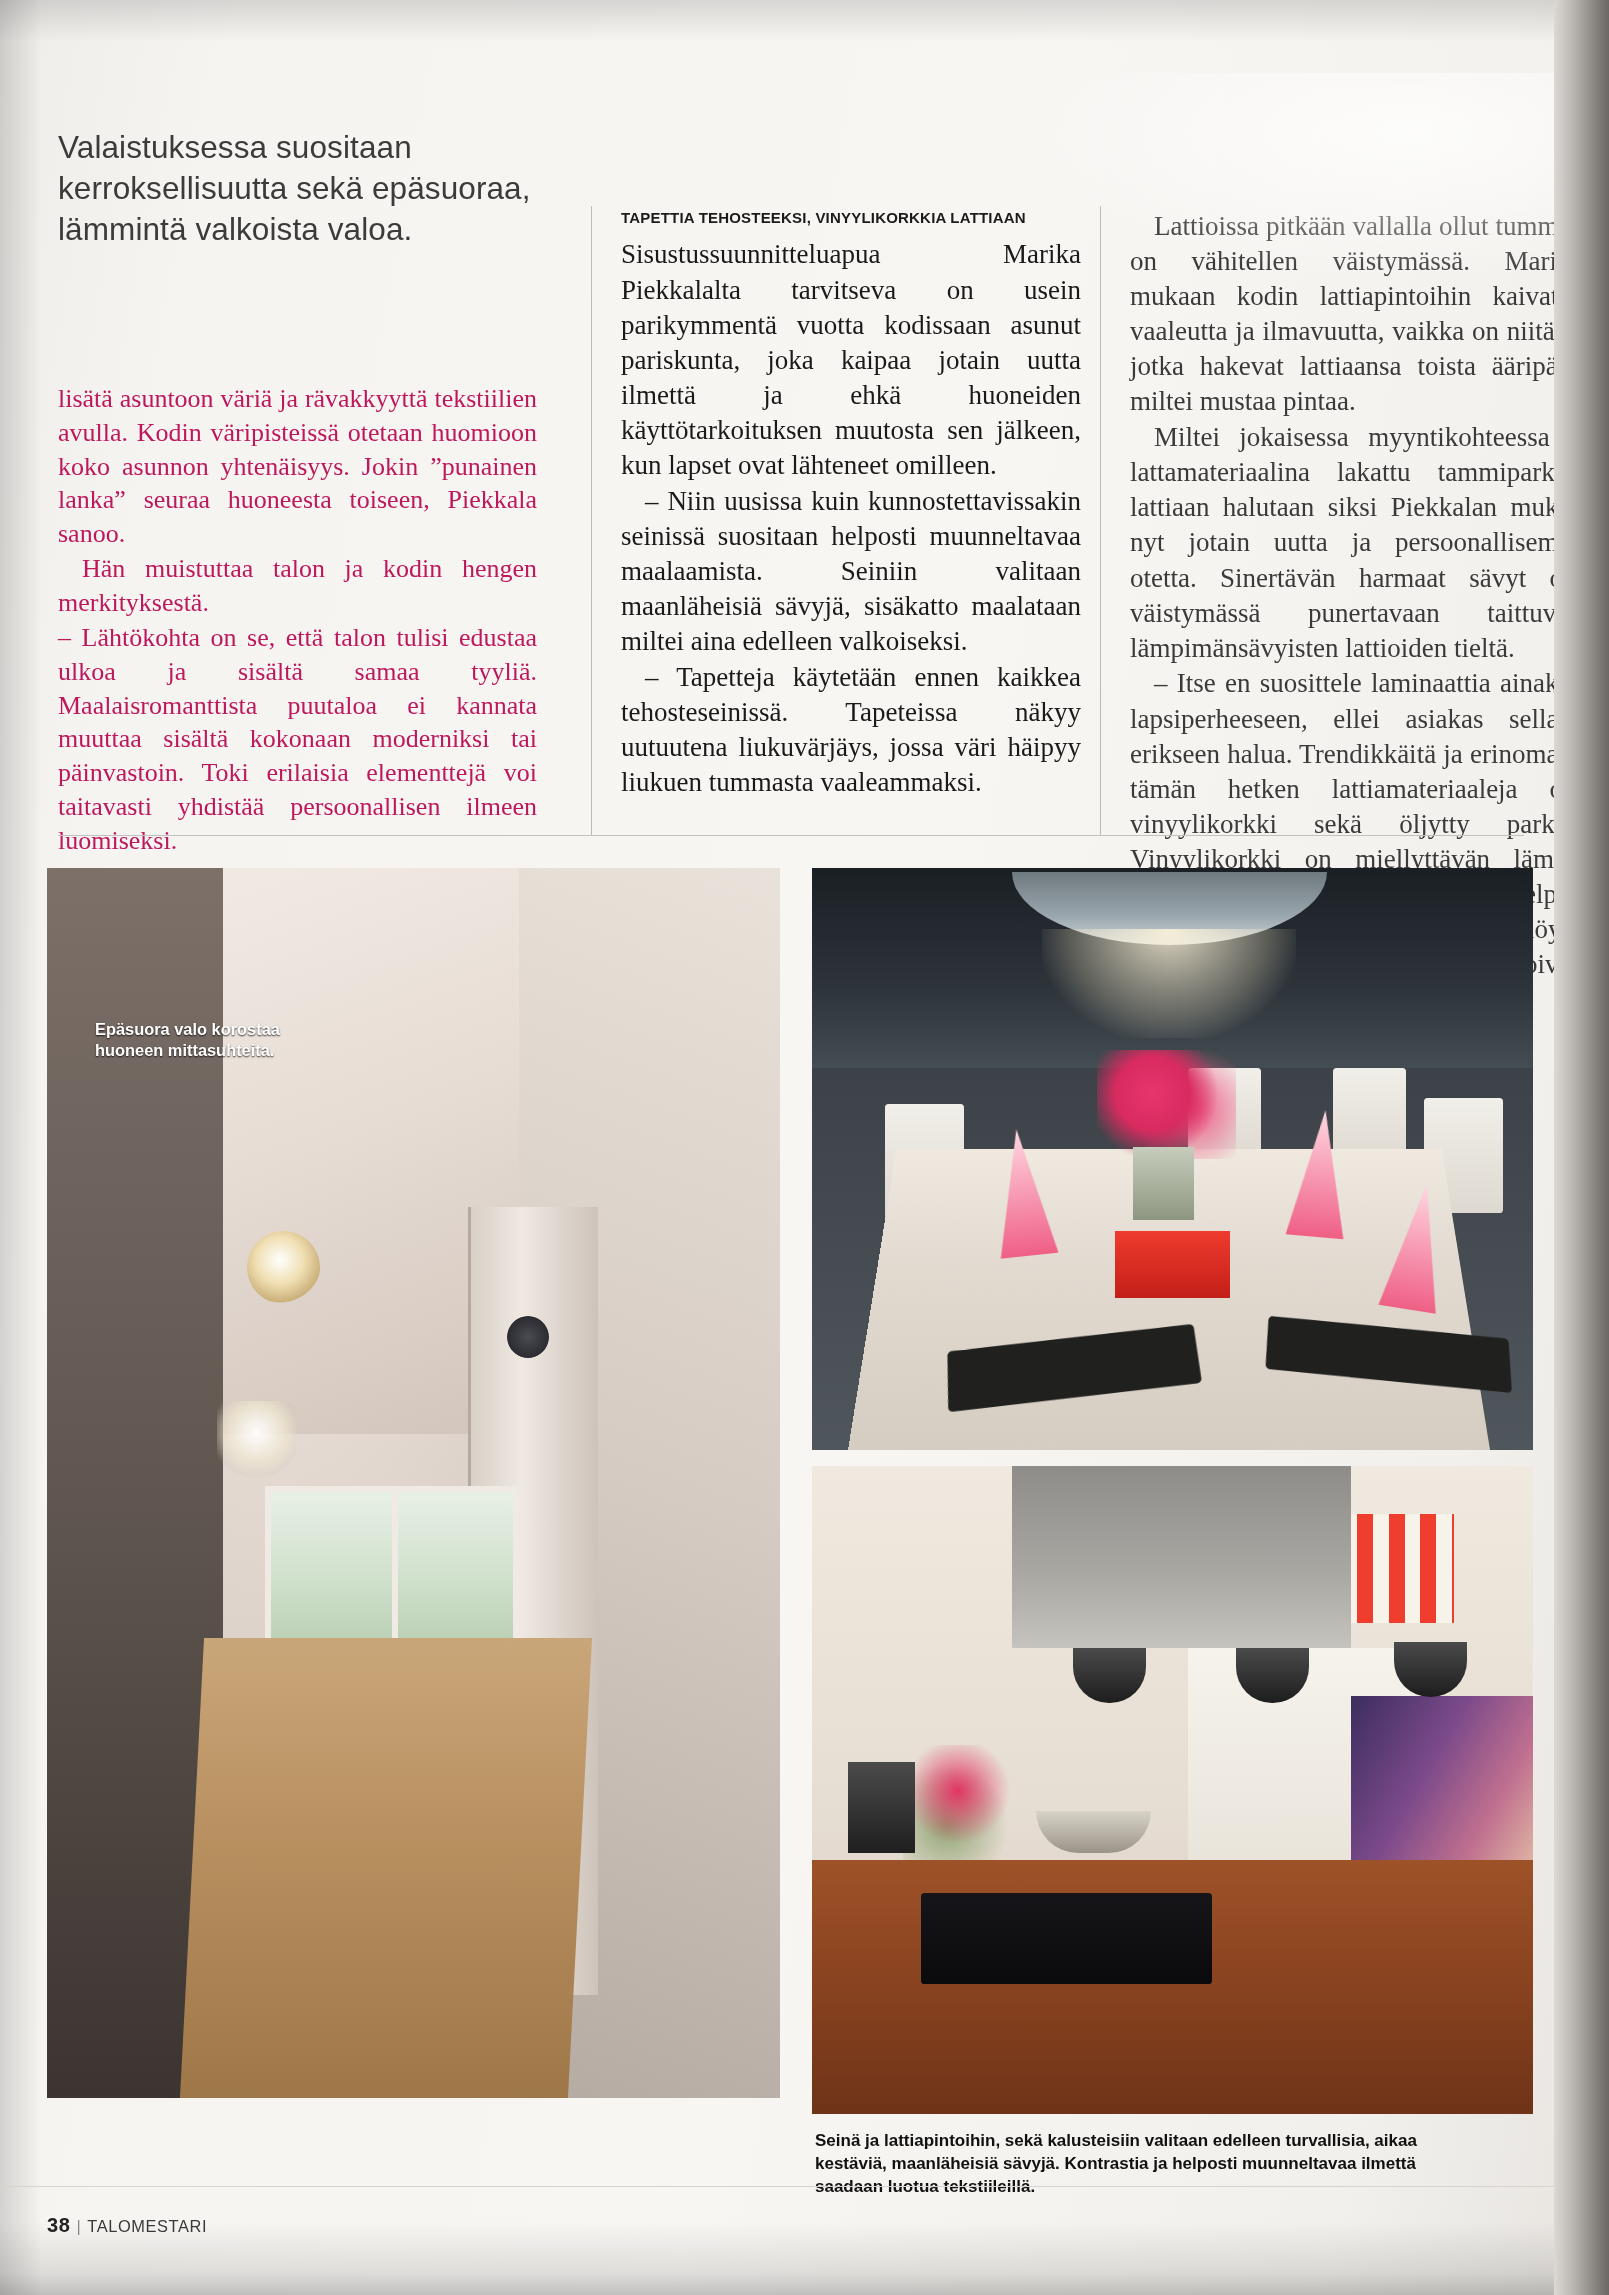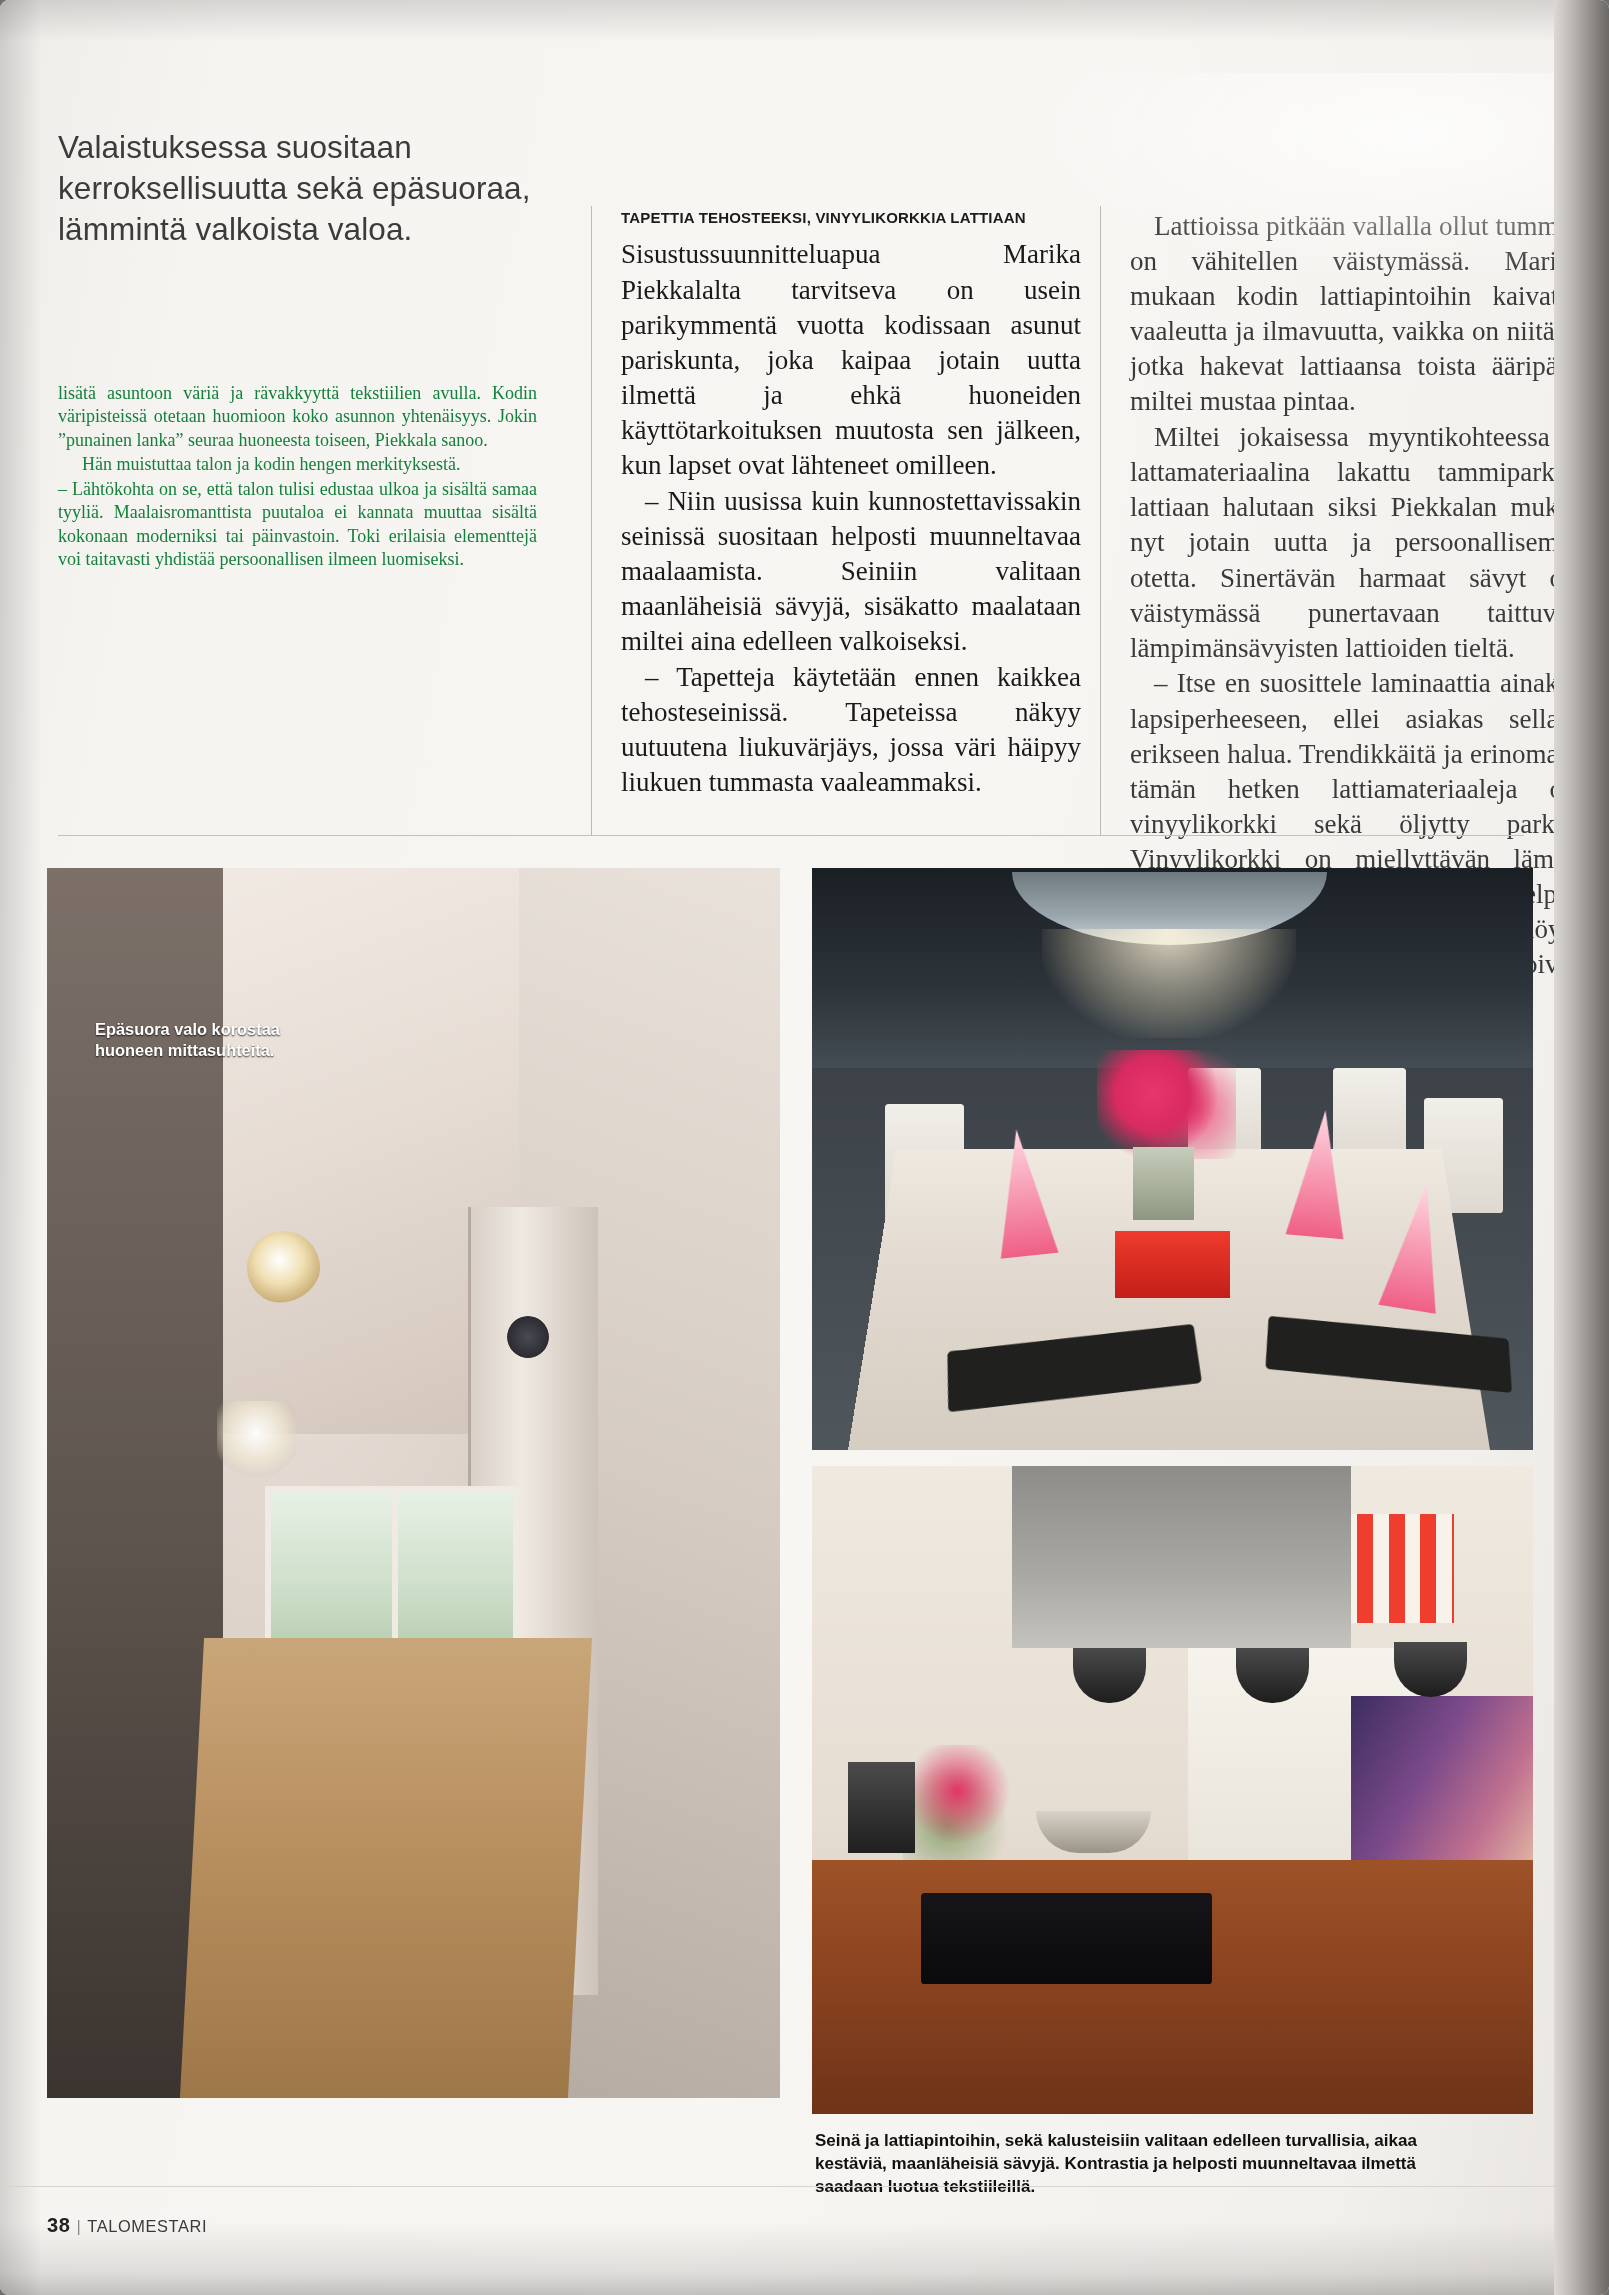--- a/index.html
+++ b/index.html
@@ -2,21 +2,20 @@
 <html style="font-size:9.7px"><head>
 <meta charset="utf-8">
 <style>
   html,body{margin:0;padding:0;background:#6e6e6e;}
   body{font-family:"Liberation Serif", serif;}
   .page{
     position:relative;
     width:1609px;height:2295px;
     background:#f4f2ee;
     overflow:hidden;
-    border-radius:9px;
   }
   
   .sheet{
     position:absolute;left:0;top:0;width:1557px;height:2295px;
     background:linear-gradient(100deg,#efedea 0%,#f6f4f1 12%,#f8f6f3 55%,#f2f0ec 88%,#e9e6e2 100%);
   }
   .right-edge{
     position:absolute;right:0;top:0;width:55px;height:2295px;
     background:linear-gradient(90deg,#dcd9d4 0%,#b9b5b0 35%,#8e8a86 70%,#6a6764 100%);
   }
@@ -37,21 +36,21 @@
   .text-area{position:absolute;left:58px;top:115px;width:1466px;height:721px;}
 
   .pull-quote{
     position:absolute;left:0;top:12px;width:473px;
     font-family:"Liberation Sans", sans-serif;
     font-size:31.5px;line-height:1.30;color:#3b3b3b;font-weight:400;
     letter-spacing:0.1px;
   }
   .col1-body{
     position:absolute;left:0;top:267px;width:479px;
-    font-size:18px;line-height:1.30;color:#15803d;text-align:justify;
+    font-size:26px;line-height:1.30;color:#be185d;text-align:justify;
   }
   .col1-body p{margin:0 0 0 0;}
   .col1-body p+p{margin-top:1.2px;}
 
   .divider{
     position:absolute;top:91px;width:1.2px;height:630px;background:#bdbbb7;
   }
   .div1{left:533px;}
   .div2{left:1042px;}
 

